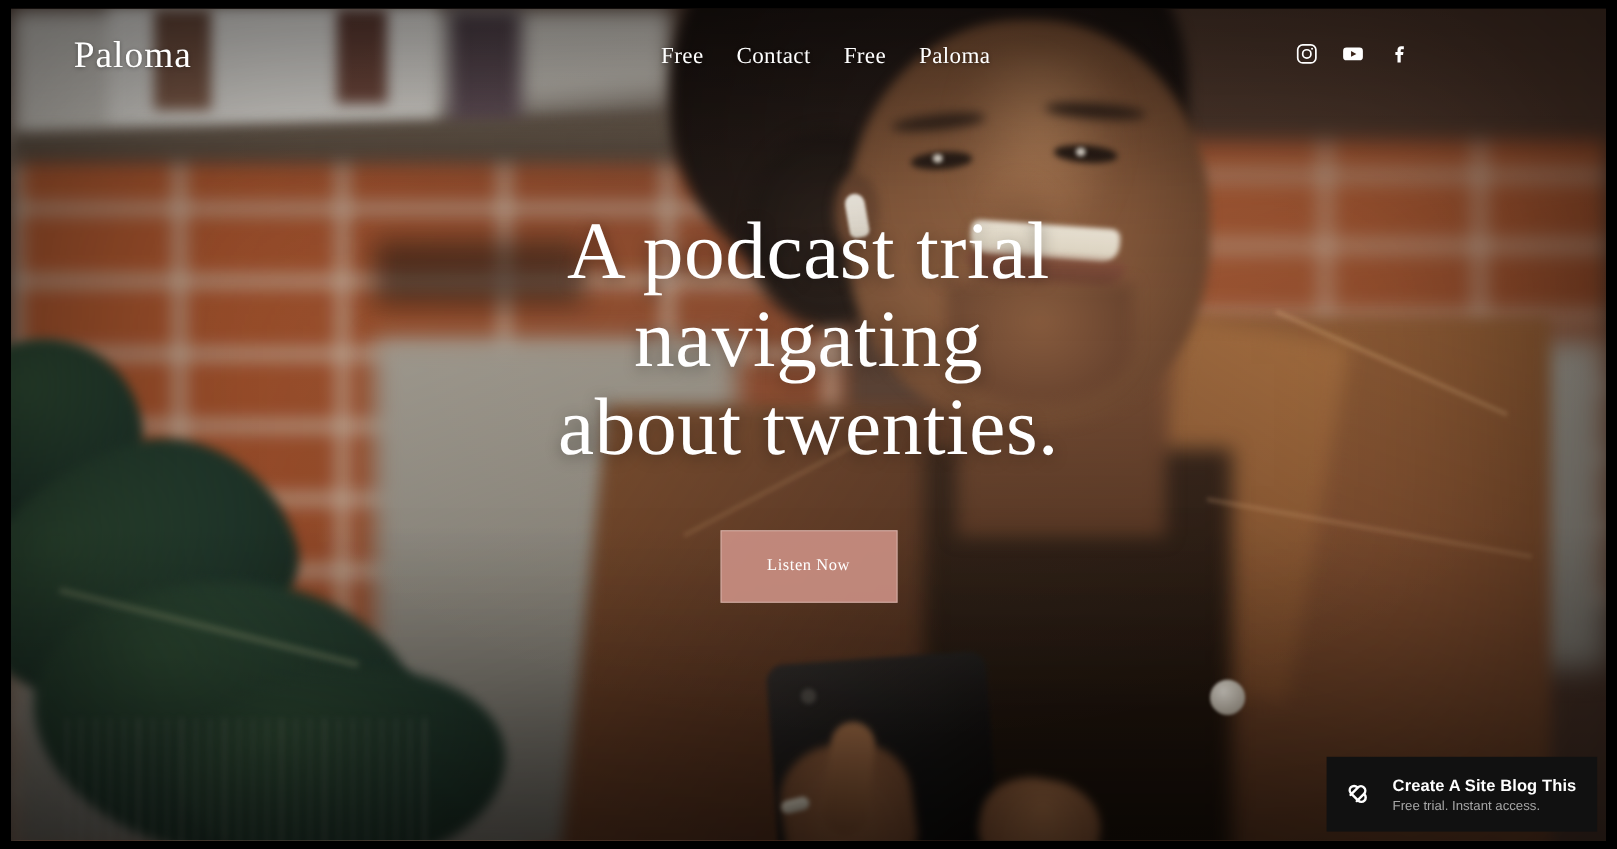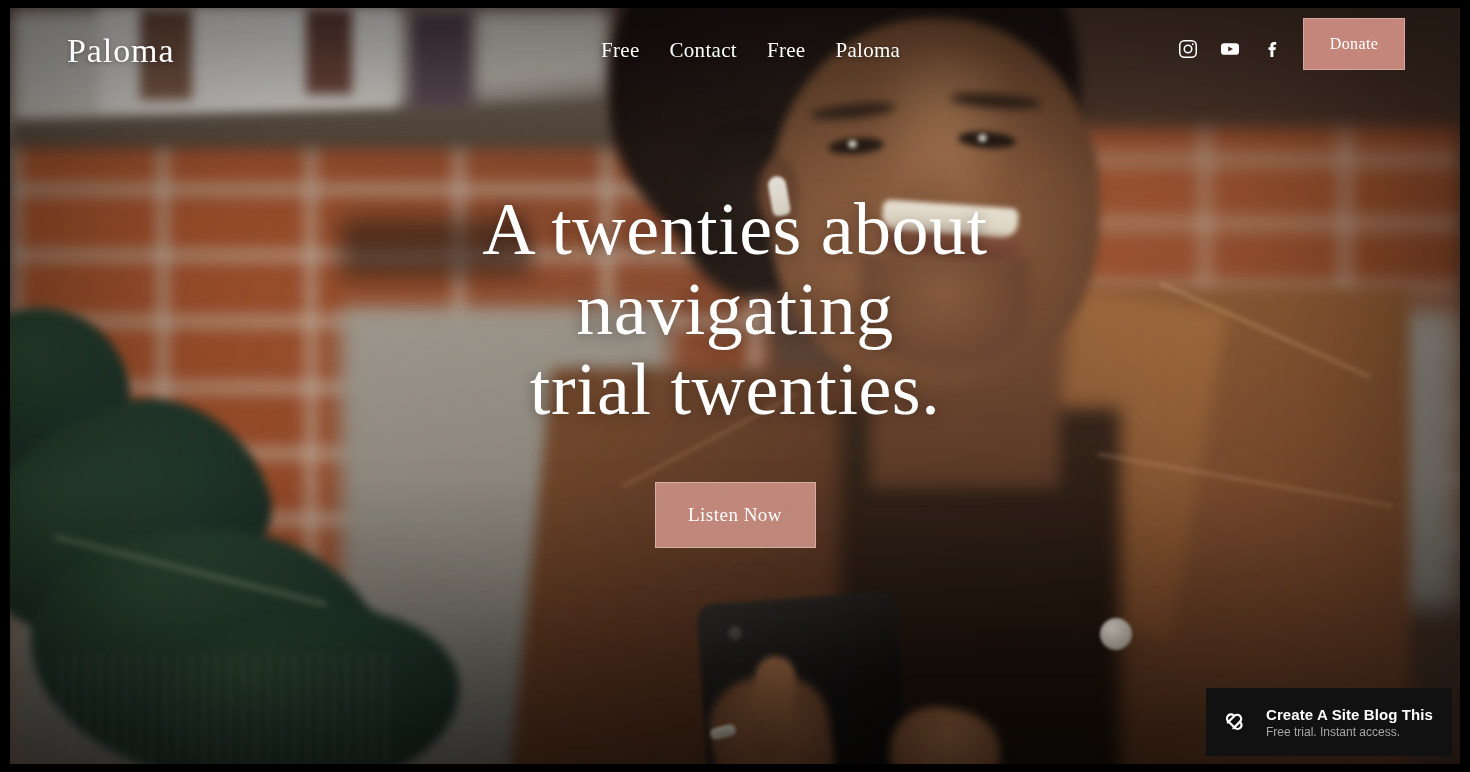--- a/index.html
+++ b/index.html
@@ -326,21 +326,21 @@
     margin-top:-34px;
     max-width:760px;
   }
   #listen-now-button {
     pointer-events:auto;
     margin-top:52px;
     width:161px; height:66px;
     background:rgba(201,142,130,.92);
     border:1px solid rgba(255,255,255,.33);
     display:flex; align-items:center; justify-content:center;
-    color:#fff; font-size:19px; letter-spacing:.5px;
+    color:#fff; font-size:15px; letter-spacing:.5px;
     font-family:"Liberation Serif", serif; cursor:pointer;
   }
 
   
   #sqs-promo {
     position:absolute; right:8px; bottom:8px;
     width:246px; height:68px;
     background:#111111;
     display:flex; align-items:center; gap:14px;
     padding:0 16px;
@@ -450,27 +450,26 @@
           <path d="M10.1 9.2 L15.3 12 L10.1 14.8 Z" fill="#3a2318"></path>
         </svg>
       </span>
       <span class="s-icon">
         <svg viewBox="0 0 24 24" width="22" height="22">
           <path d="M14.6 7.3h2.0V4.3h-2.6c-2.3 0-3.7 1.4-3.7 3.7v2.0H8.2v3.0h2.1v7.6h3.2v-7.6h2.3l.4-3.0h-2.7V8.6c0-.9.4-1.3 1.1-1.3z" fill="#ffffff"></path>
         </svg>
       </span>
     </div>
 
-    <div id="donate-button">Donate</div>
   </header>
 
   <div id="hero-content">
     <h1 id="hero-headline">
-      <span>A twenties about navigating</span><br>
-      <span>trial twenties.</span>
+      <span>A podcast trial navigating</span><br>
+      <span>about twenties.</span>
     </h1>
     <div id="listen-now-button">Listen Now</div>
   </div>
 
   <div id="sqs-promo">
     <span id="sqs-logo">
       <svg viewBox="0 0 32 32" width="30" height="30" fill="none" stroke="#ffffff" stroke-width="2.4" stroke-linecap="round">
         <path d="M6.2 16.6 L13.2 9.6 a4.2 4.2 0 0 1 6 6 L12.2 22.6"></path>
         <path d="M12.6 9.2 a4.2 4.2 0 0 0 -6 6 L13.6 22.2 a4.2 4.2 0 0 0 6 -6"></path>
       </svg>

